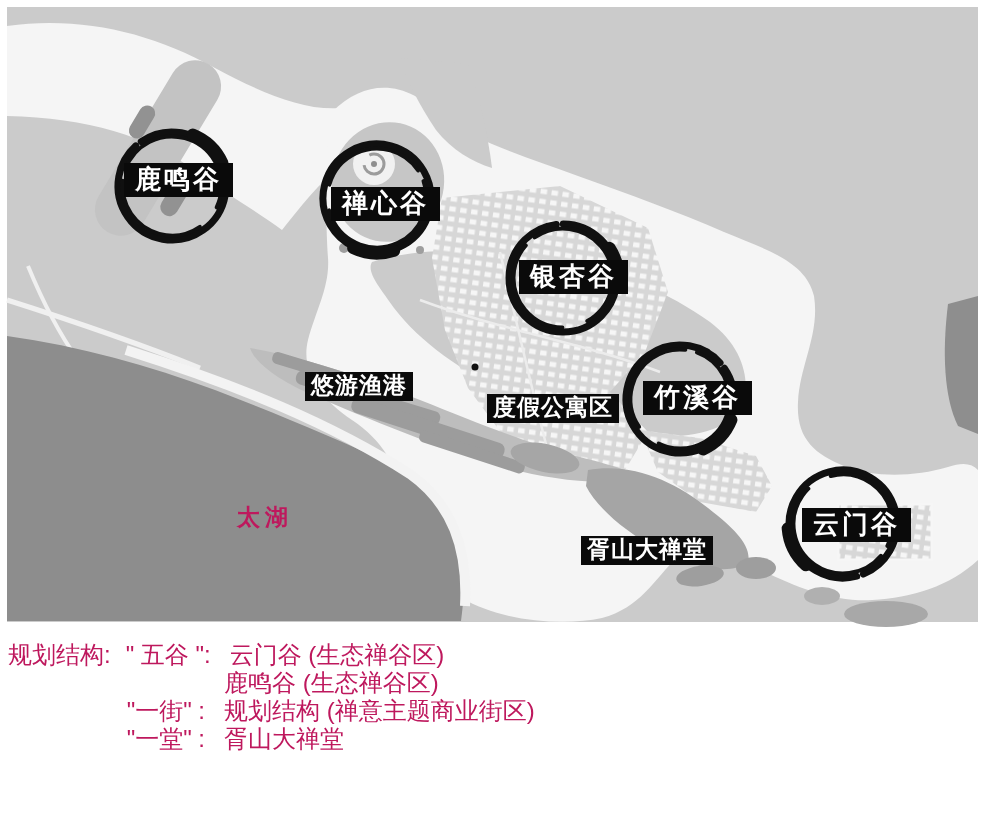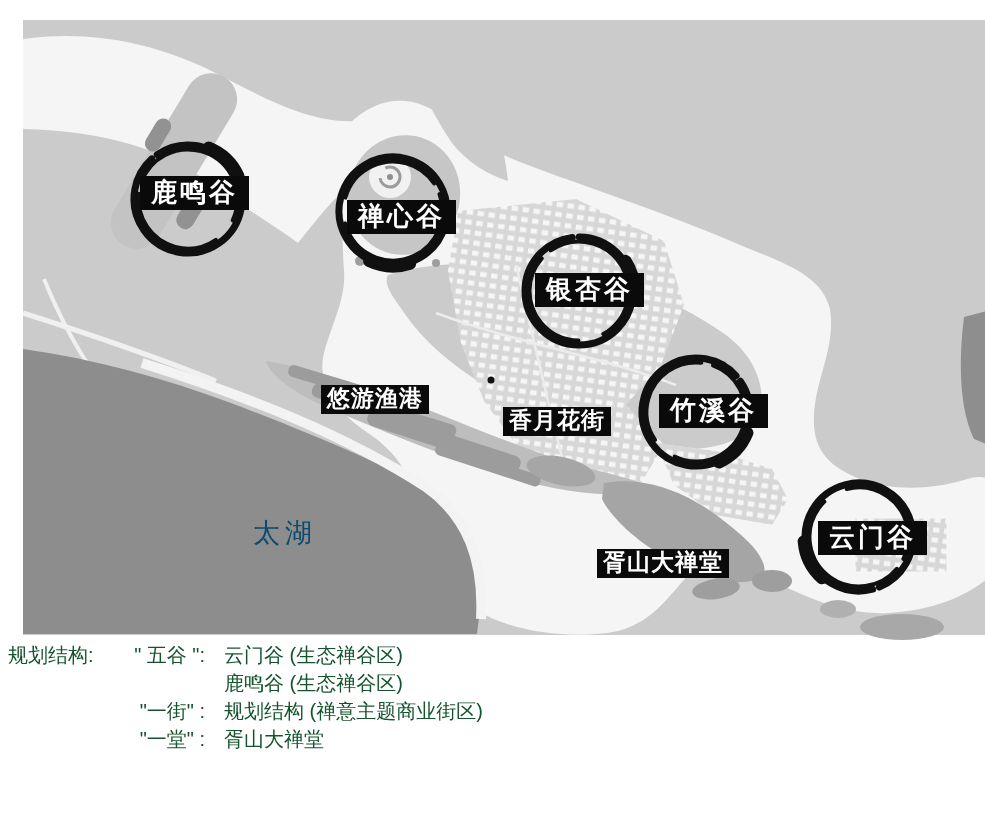--- a/index.html
+++ b/index.html
@@ -1,40 +1,40 @@
 <!DOCTYPE html>
 <html><head>
 <meta charset="utf-8">
 <style>
   html,body{margin:0;padding:0;}
   body{
     width:985px;height:840px;position:relative;background:#ffffff;
     font-family:"Liberation Sans", sans-serif;overflow:hidden;
   }
-  .map{position:absolute;left:16px;top:0;width:937px;height:628px;margin-top:13px;}
+  .map{position:absolute;left:0;top:0;width:937px;height:628px;}
   .map svg{position:absolute;left:0;top:0;}
   
   .vl{
     position:absolute;background:#0a0a0a;color:#ffffff;
     font-weight:bold;font-size:26px;line-height:1;
     padding:3px 11px 5px 11px;letter-spacing:3px;white-space:nowrap;z-index:5;
   }
   .pl{
     position:absolute;background:#0a0a0a;color:#ffffff;
     font-weight:bold;font-size:23px;line-height:1;
     padding:2px 6px 4px 6px;letter-spacing:1px;white-space:nowrap;z-index:5;
   }
   .lake-label{
-    position:absolute;color:#0c4a6e;font-weight:normal;font-size:27px;
+    position:absolute;color:#be185d;font-weight:bold;font-size:23px;
     letter-spacing:5px;z-index:5;white-space:nowrap;
   }
   
   .legend{
     position:absolute;left:8px;top:641px;width:960px;
-    font-size:20px;line-height:28px;color:#14532d;z-index:6;
+    font-size:24px;line-height:28px;color:#be185d;z-index:6;
   }
   .lrow{display:flex;}
   .la{flex:0 0 97px;white-space:pre;}
   .lb{flex:0 0 100px;text-align:right;white-space:pre;}
   .lc{padding-left:19px;white-space:pre;}
 </style>
 </head>
 <body>
 
 <div class="map">
@@ -120,21 +120,21 @@
     <use href="#brush" transform="translate(843,524) rotate(210)"></use>
   </svg>
 
   <div class="vl" style="left:124px;top:163px">鹿鸣谷</div>
   <div class="vl" style="left:331px;top:187px">禅心谷</div>
   <div class="vl" style="left:519px;top:260px">银杏谷</div>
   <div class="vl" style="left:643px;top:381px">竹溪谷</div>
   <div class="vl" style="left:802px;top:508px">云门谷</div>
 
   <div class="pl" style="left:305px;top:372px">悠游渔港</div>
-  <div class="pl" style="left:487px;top:394px">香月花街</div>
+  <div class="pl" style="left:487px;top:394px">度假公寓区</div>
   <div class="pl" style="left:581px;top:536px">胥山大禅堂</div>
 
   <div class="lake-label" style="left:237px;top:502px">太湖</div>
 </div>
 
 <div class="legend">
   <div class="lrow">
     <span class="la">规划结构:</span>
     <span class="lb">" 五谷 ":</span>
     <span class="lc">云门谷 (生态禅谷区)</span>

